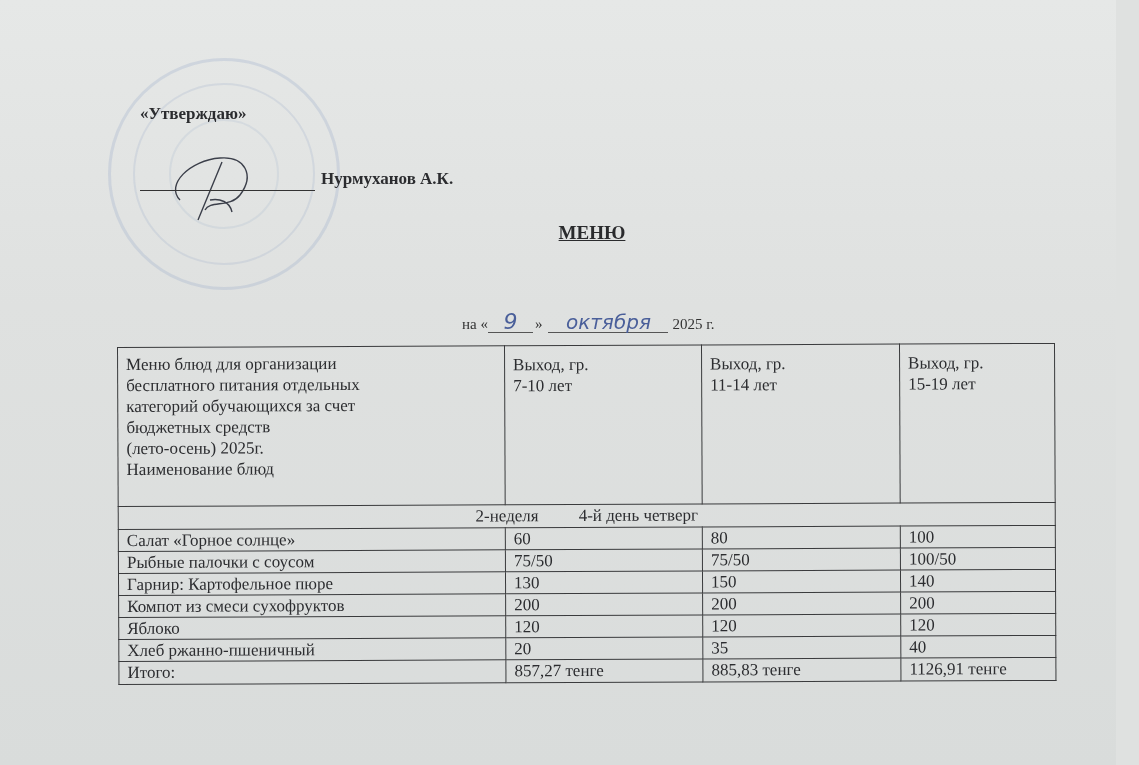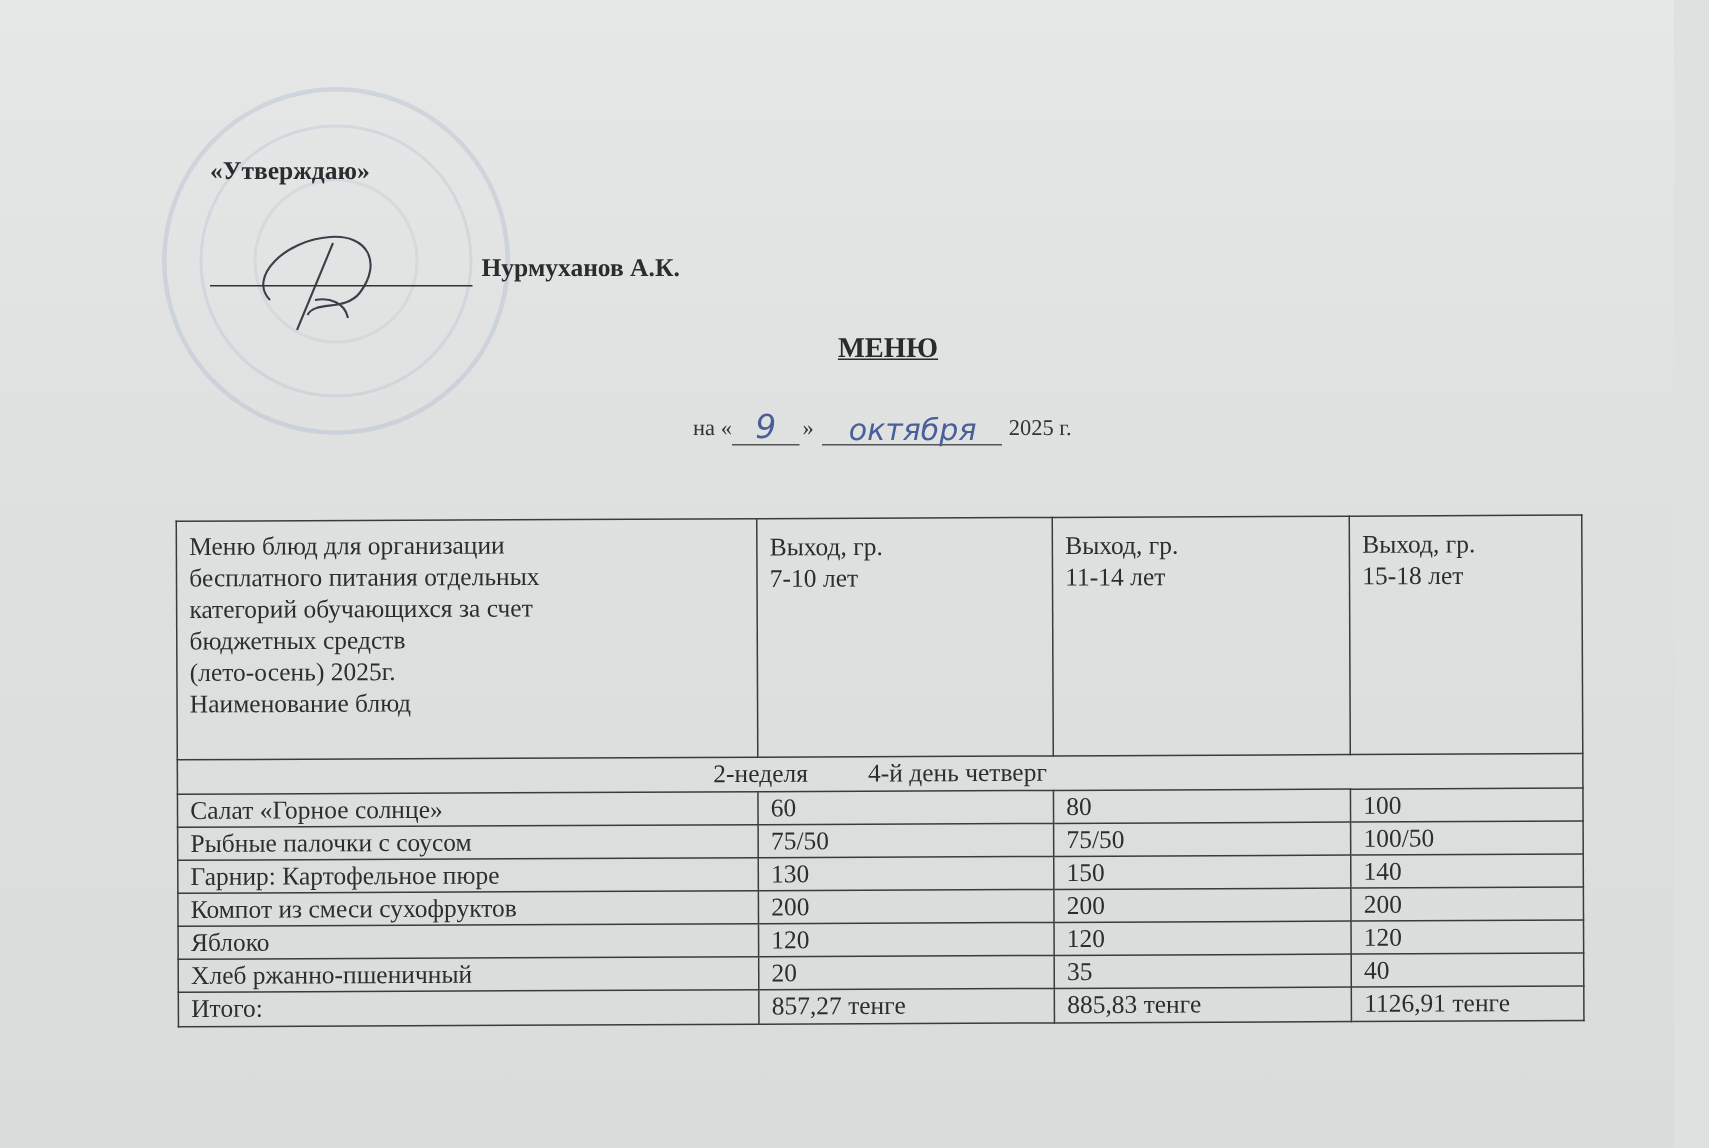--- a/index.html
+++ b/index.html
@@ -79,33 +79,33 @@
     .title span {
       text-decoration: underline;
       margin-left: 45px;
       text-align: center;
     }
     .date-line {
       position: absolute;
       left: 462px; top: 276px;
       font-size: 15px;
       display: flex;
-      align-items: center;
+      align-items: flex-end;
       color: #333;
     }
     .hand {
       font-family: "DejaVu Sans", sans-serif;
       font-style: italic;
       color: #4a5f9a;
       display: inline-block;
       border-bottom: 1px solid #555;
       text-align: center;
     }
     .hand.day { width: 45px; font-size: 22px; line-height: 20px; }
-    .hand.month { width: 120px; font-size: 20px; line-height: 20px; margin-left: 6px; margin-right: 4px; }
+    .hand.month { width: 120px; font-size: 20px; line-height: 20px; margin-left: 6px; margin-right: 4px; margin-top: 36px; }
 
     table.menu {
       position: absolute;
       left: 117px; top: 347px;
       width: 938px;
       border-collapse: collapse;
       font-size: 17px;
       color: #2c2d30;
       transform: rotate(-0.25deg);
       transform-origin: left top;
@@ -169,21 +169,21 @@
       <td class="hdr-col" style="width:180px">
         <div>Выход, гр.</div>
         <div>7-10 лет</div>
       </td>
       <td class="hdr-col" style="width:181px">
         <div>Выход, гр.</div>
         <div>11-14 лет</div>
       </td>
       <td class="hdr-col">
         <div>Выход, гр.</div>
-        <div>15-18 лет</div>
+        <div>15-19 лет</div>
       </td>
     </tr>
 
     <tr class="week-row">
       <td colspan="4">
         <span>2-неделя</span><span class="gap"></span><span>4-й день четверг</span>
       </td>
     </tr>
 
     <tr class="dish-row">

